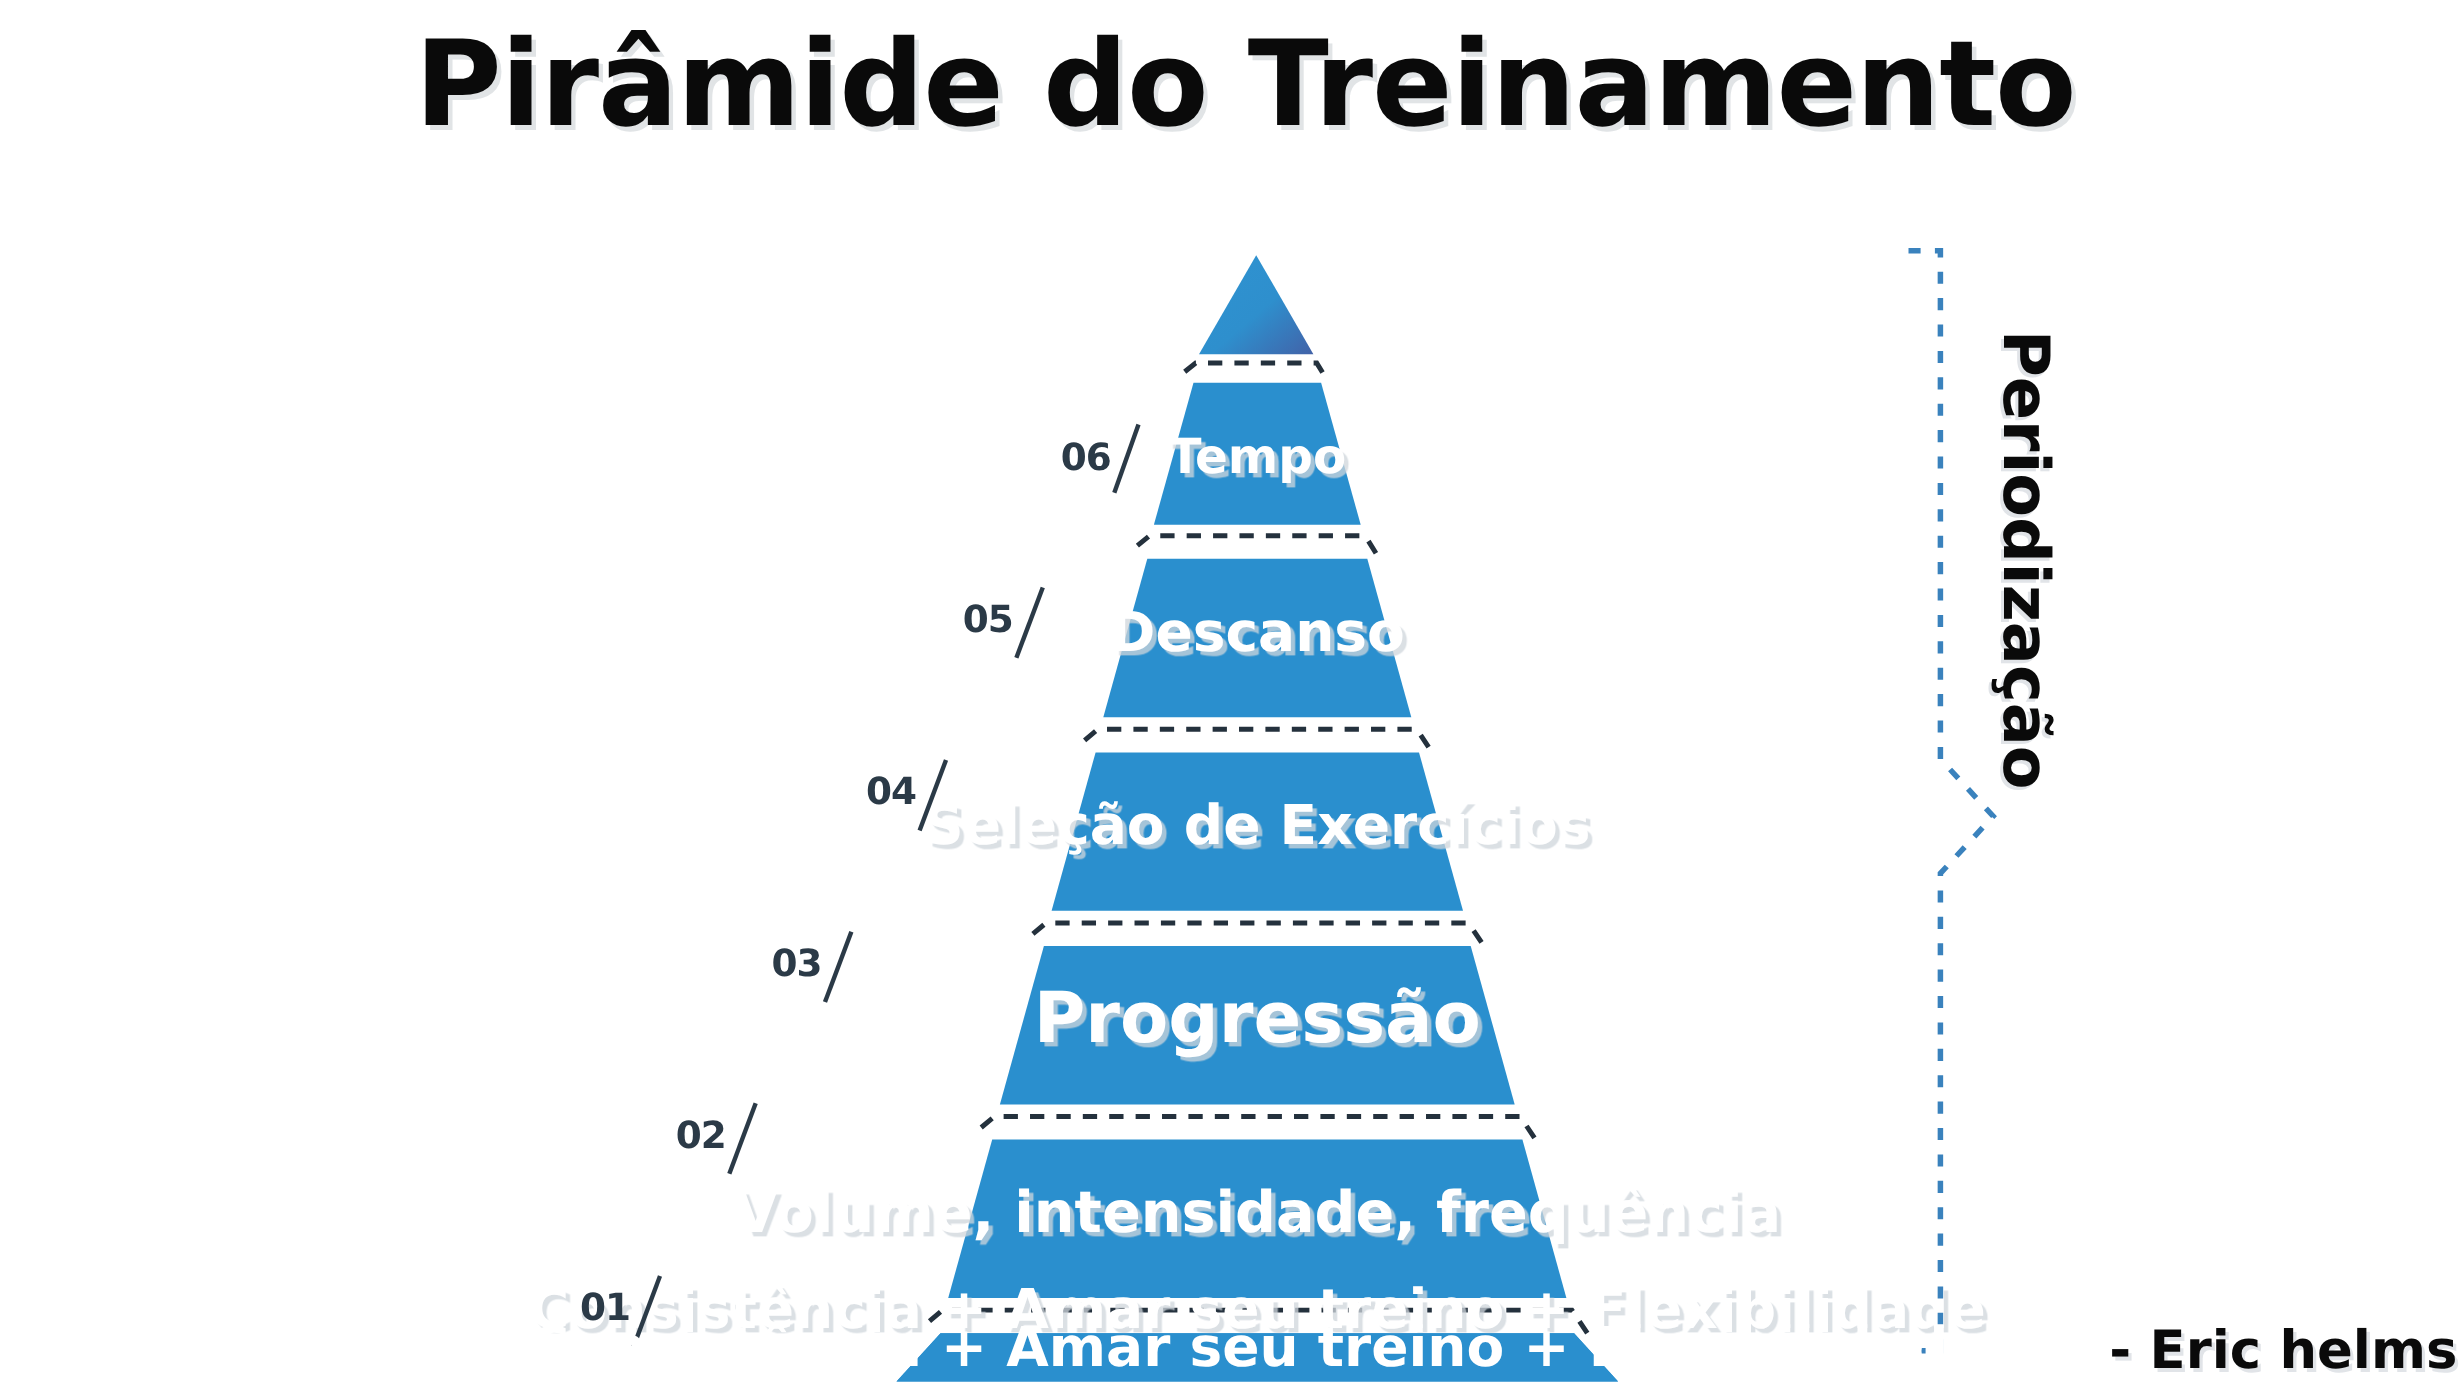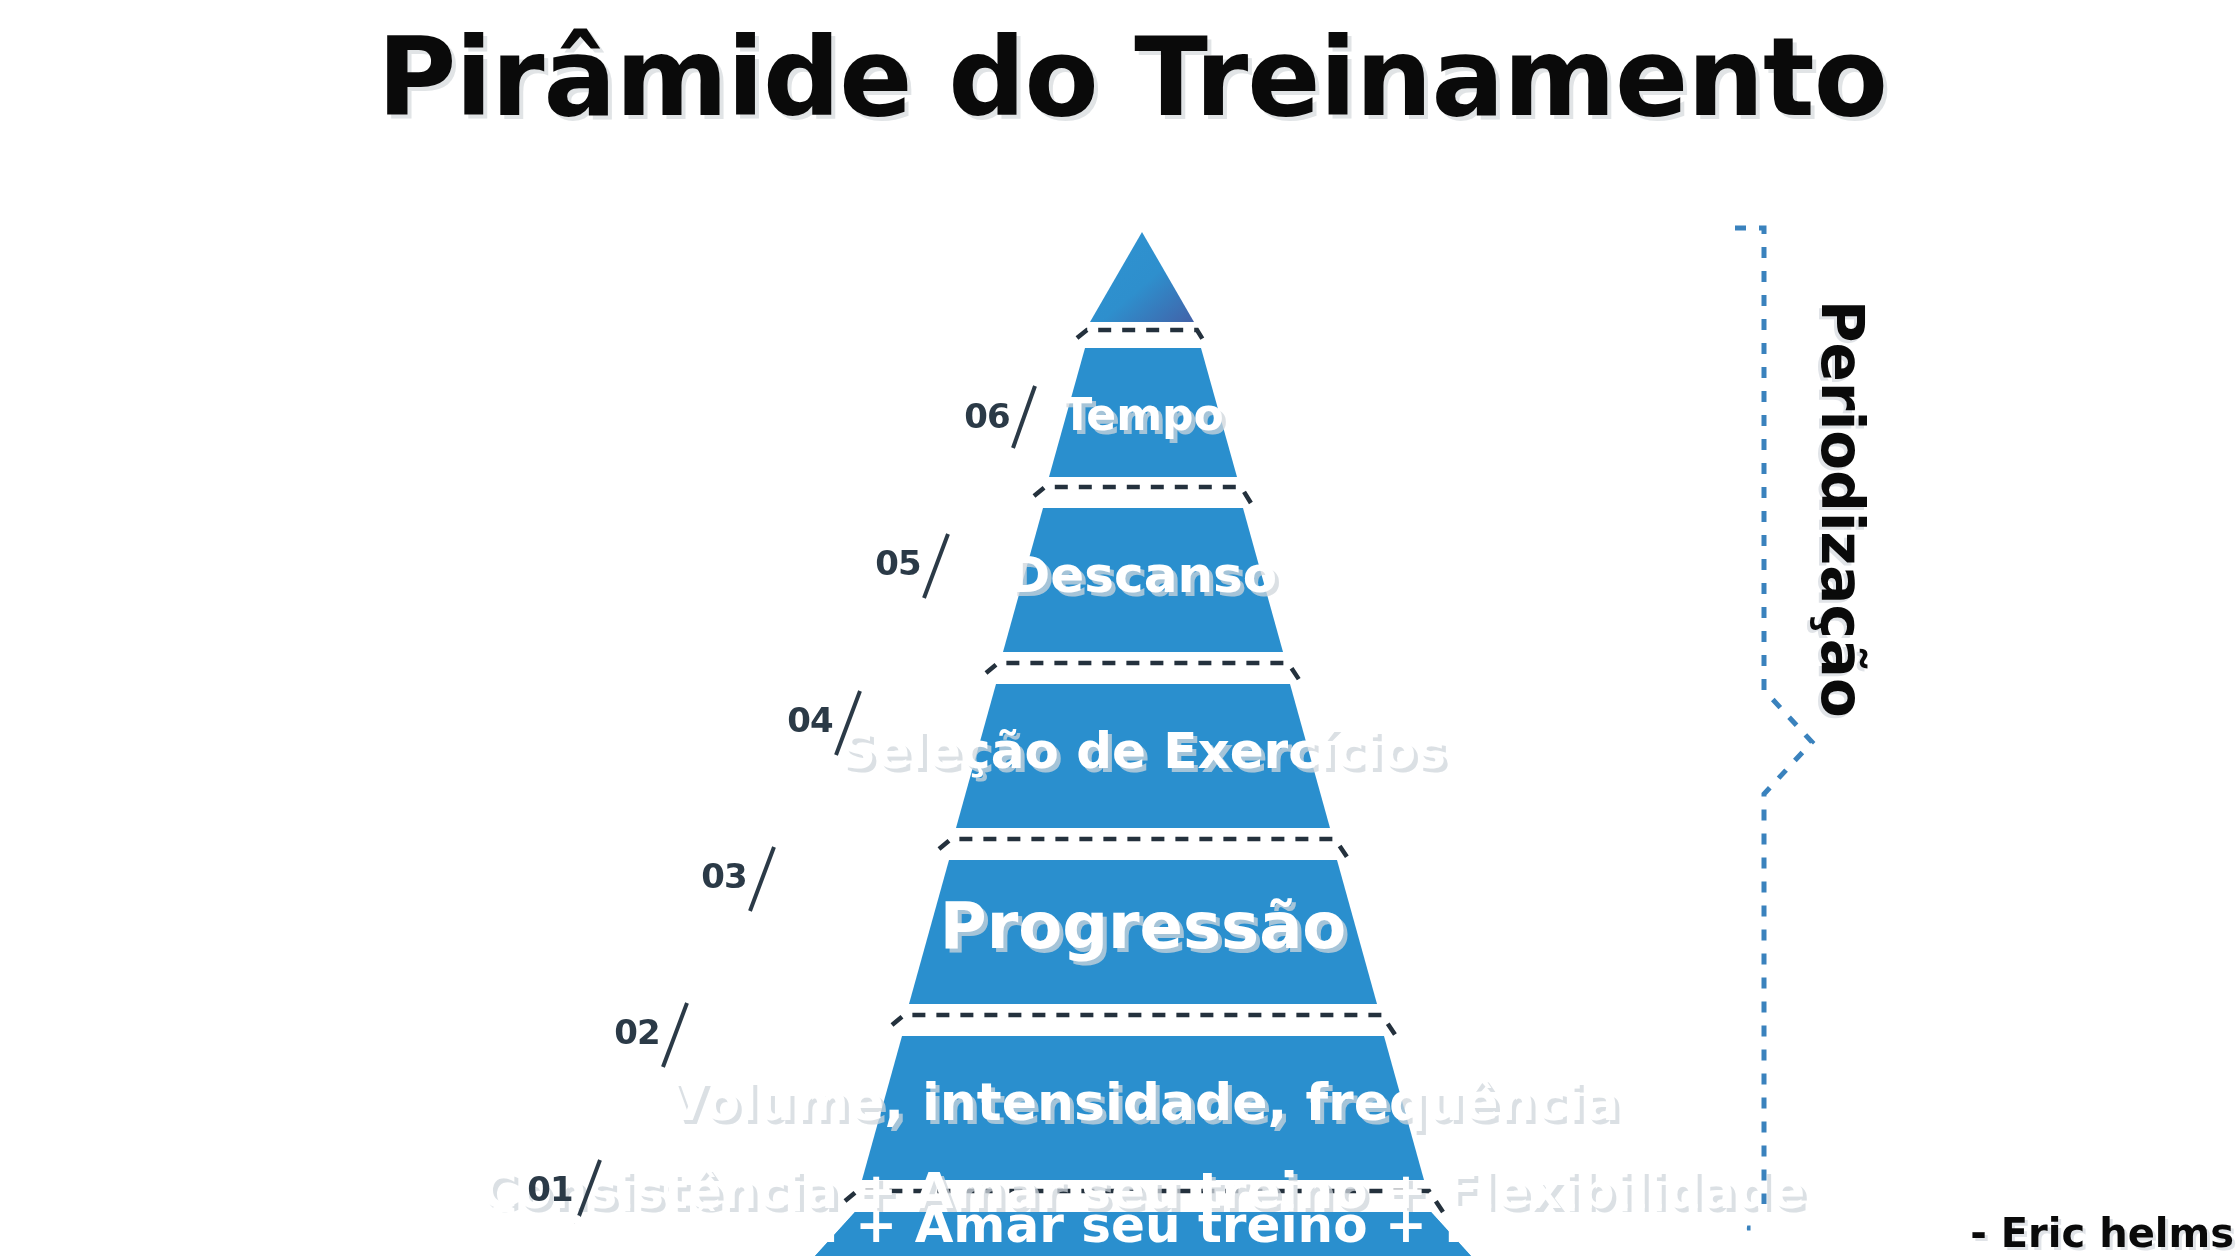--- a/index.html
+++ b/index.html
@@ -110,21 +110,21 @@
     text-align: left;
   }
 
   
   .attrib {
     position: absolute;
     right: 18px;
     bottom: 4px;
     font-family: "DejaVu Sans", sans-serif;
     font-weight: 700;
-    font-size: 40px;
+    font-size: 48px;
     color: #0a0a0a;
     text-shadow: 3px 3px 0 rgba(205,210,216,0.6);
     white-space: nowrap;
   }
 </style>
 </head>
 <body>
 
 <div id="stage">
 

